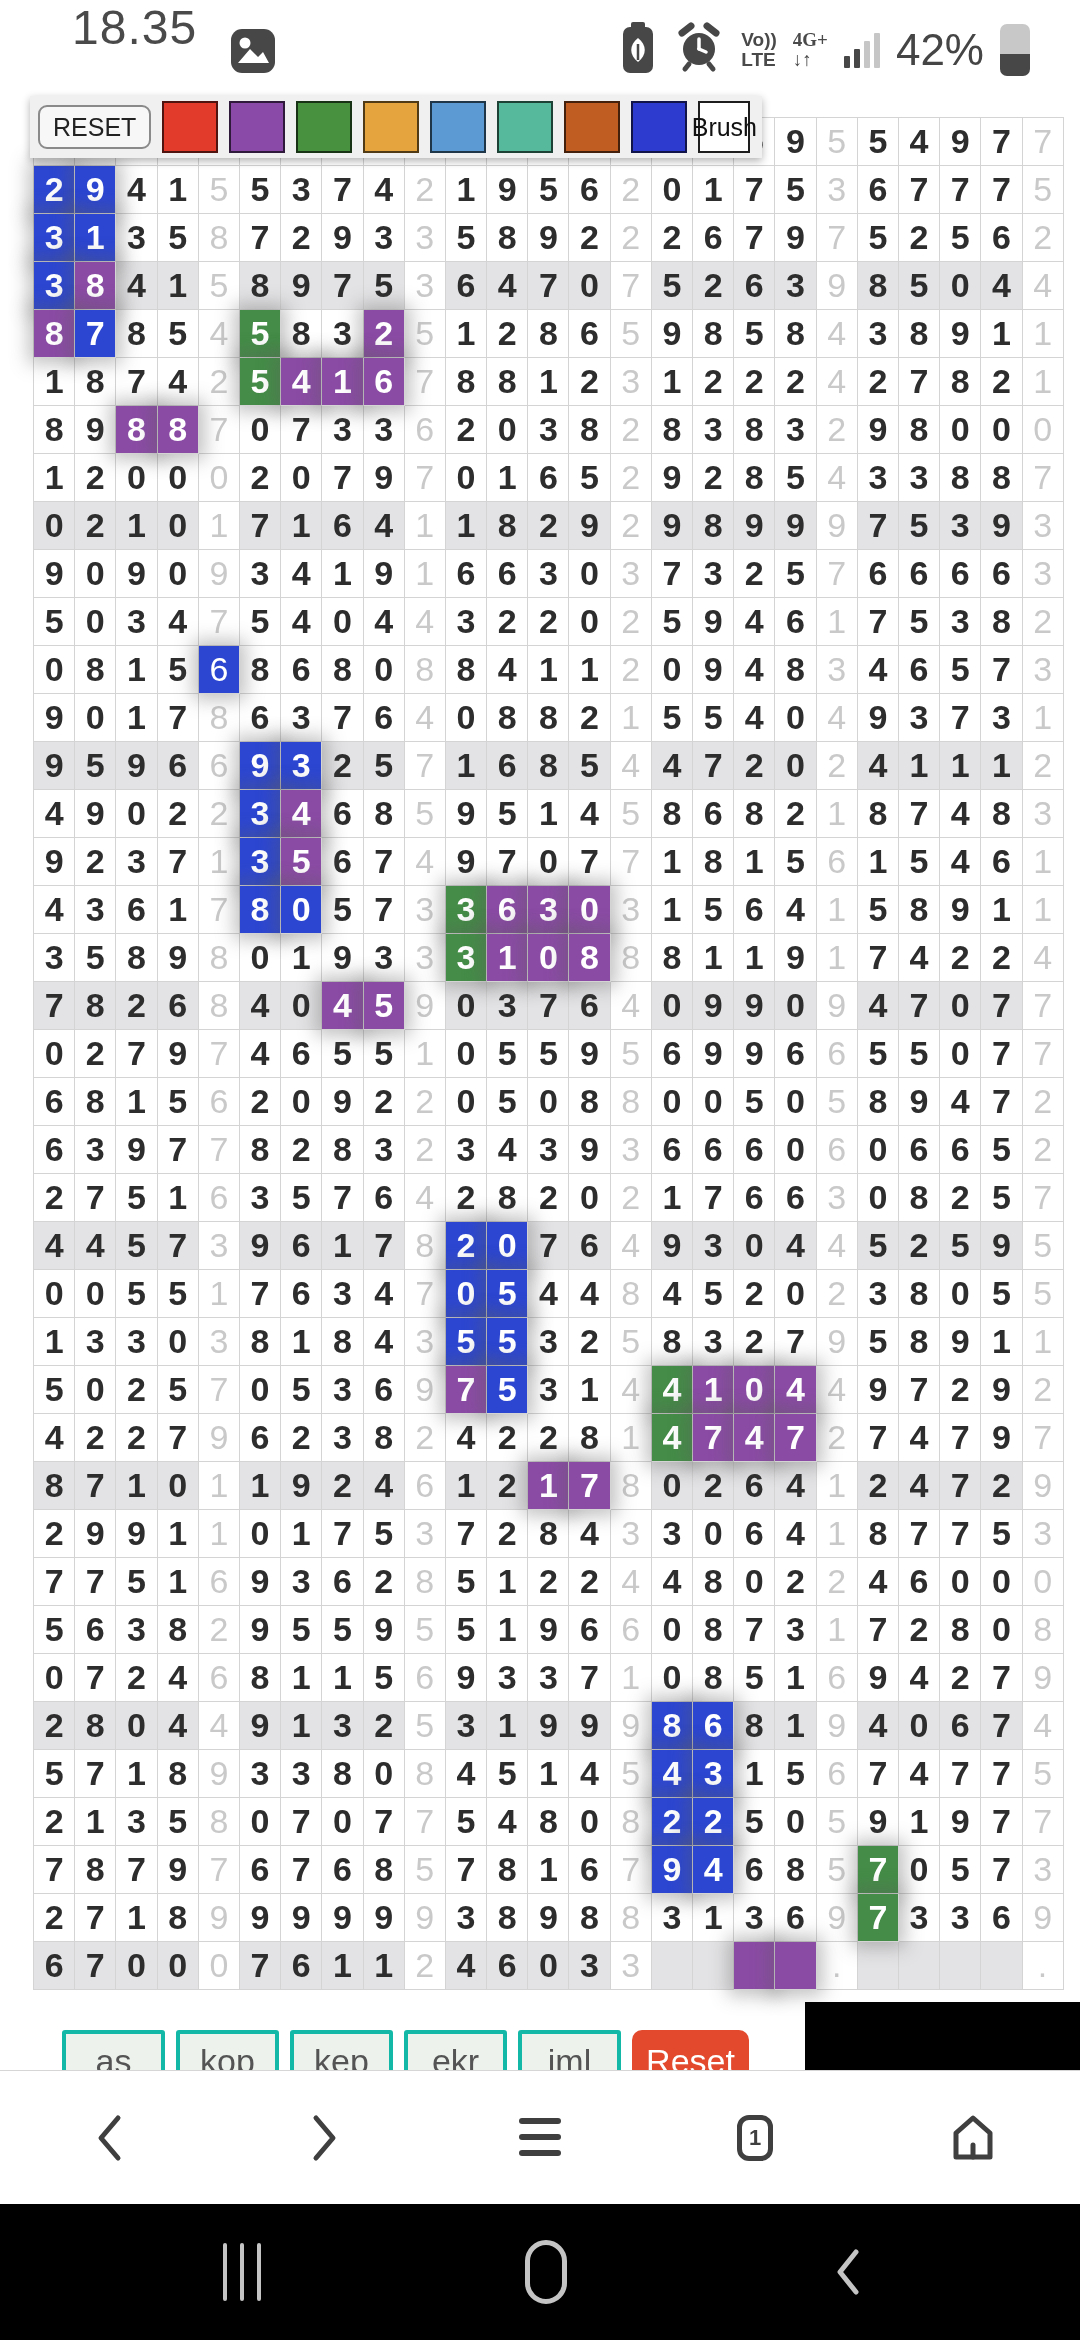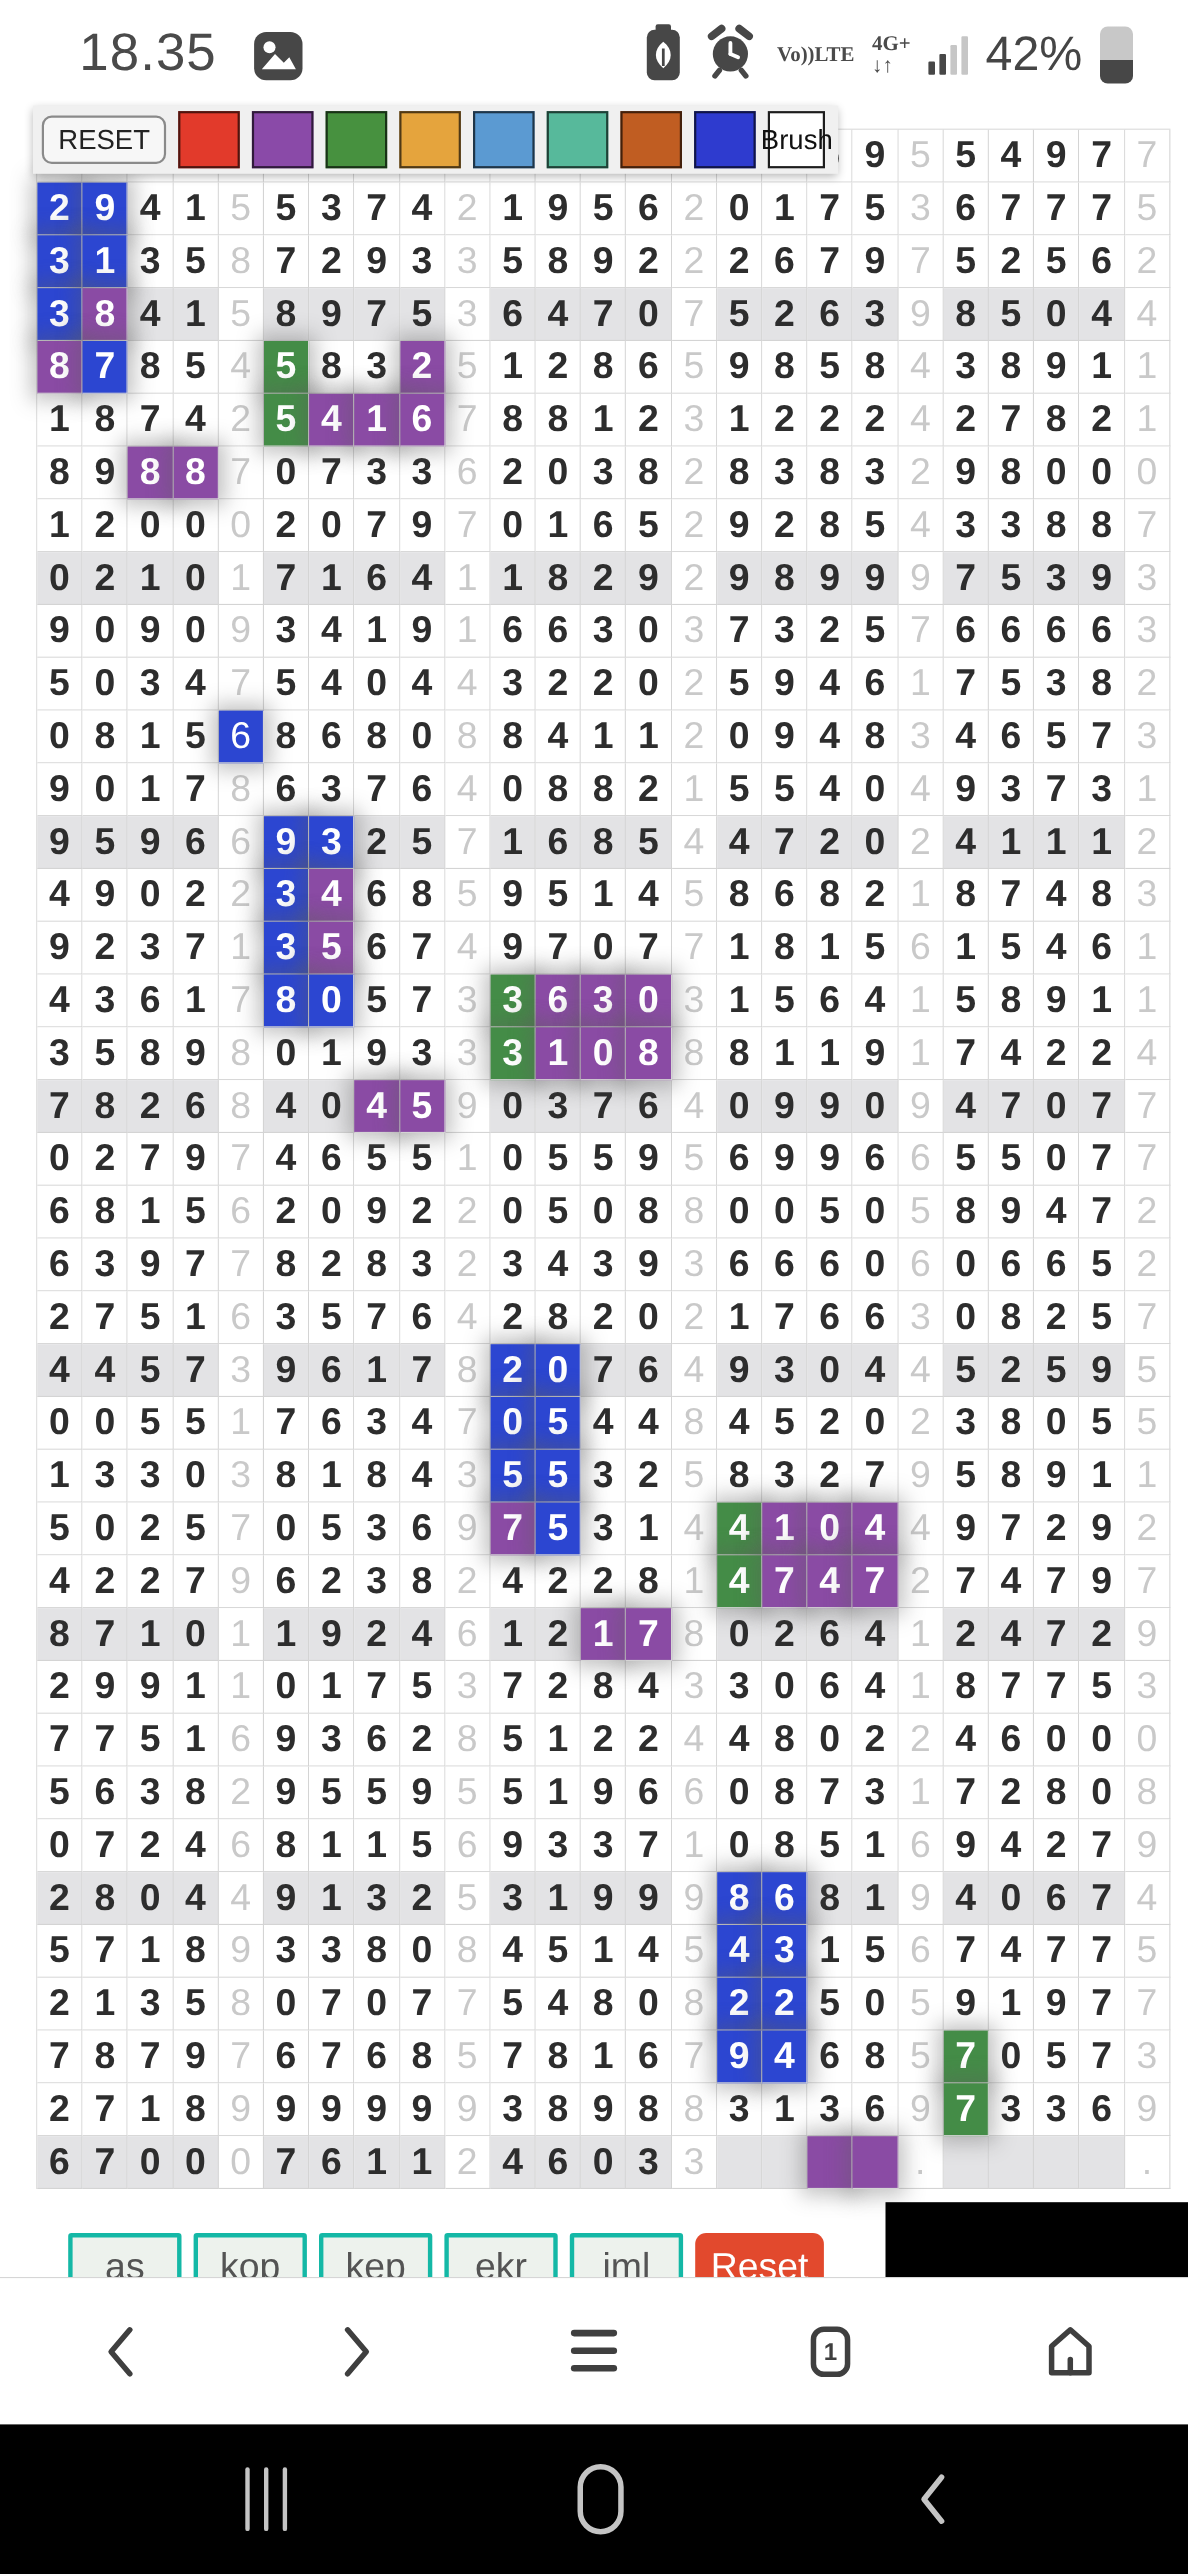--- a/index.html
+++ b/index.html
@@ -2,24 +2,24 @@
 <html><head>
 <meta charset="utf-8">
 <style>
   html,body{margin:0;padding:0;}
   body{
     width:1080px;height:2340px;position:relative;background:#ffffff;
     font-family:"Liberation Sans", sans-serif;overflow:hidden;
   }
   
   .statusbar{position:absolute;left:0;top:0;width:1080px;height:96px;background:#fff;}
-  .time{position:absolute;left:72px;top:21px;font-size:48px;color:#4a4a4a;letter-spacing:1px;}
+  .time{position:absolute;left:72px;top:0;font-size:48px;color:#4a4a4a;letter-spacing:1px;}
   .gallery-ic{position:absolute;left:230px;top:28px;}
   .status-right{position:absolute;right:50px;top:22px;height:56px;display:flex;align-items:center;gap:16px;}
-  .volte{display:flex;flex-direction:row;line-height:20px;font-size:19px;font-weight:bold;color:#4a4a4a;font-family:Liberation Serif, serif;}
+  .volte{display:flex;flex-direction:column;line-height:20px;font-size:19px;font-weight:bold;color:#4a4a4a;}
   .fourg{display:flex;flex-direction:column;line-height:20px;font-size:19px;font-weight:bold;color:#4a4a4a;align-items:flex-start;font-family:Liberation Serif, serif;}
   .sigbars{display:flex;align-items:flex-end;gap:4px;height:36px;}
   .sigbars i{display:block;width:6px;border-radius:1px;}
   .batt-pct{font-size:44px;color:#454545;}
   .batt-ic{width:30px;height:52px;border-radius:7px;
     background:linear-gradient(to bottom,#c8c8c8 0 58%,#474747 58% 100%);}
   
   .toolbar{position:absolute;left:30px;top:96px;width:732px;height:62px;background:#f0f0f0;
     box-shadow:0 3px 8px rgba(0,0,0,.30);display:flex;align-items:center;gap:11px;
     padding-left:8px;box-sizing:border-box;z-index:6;}

